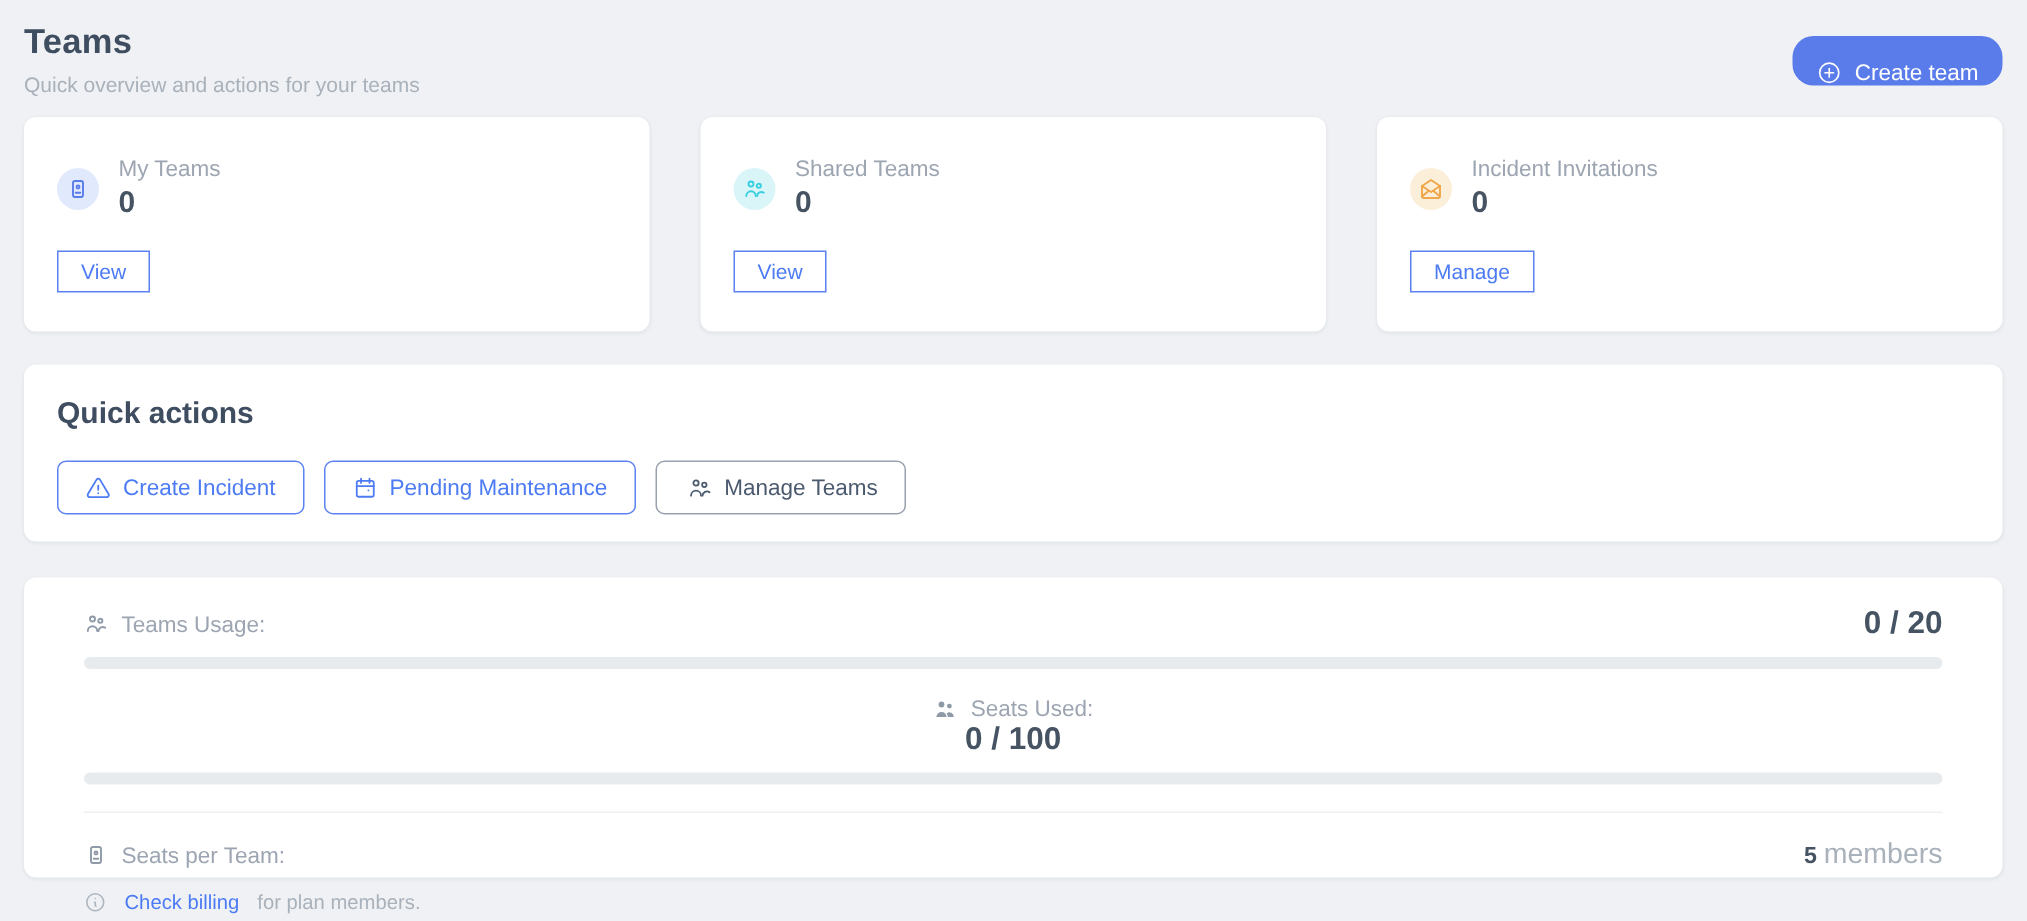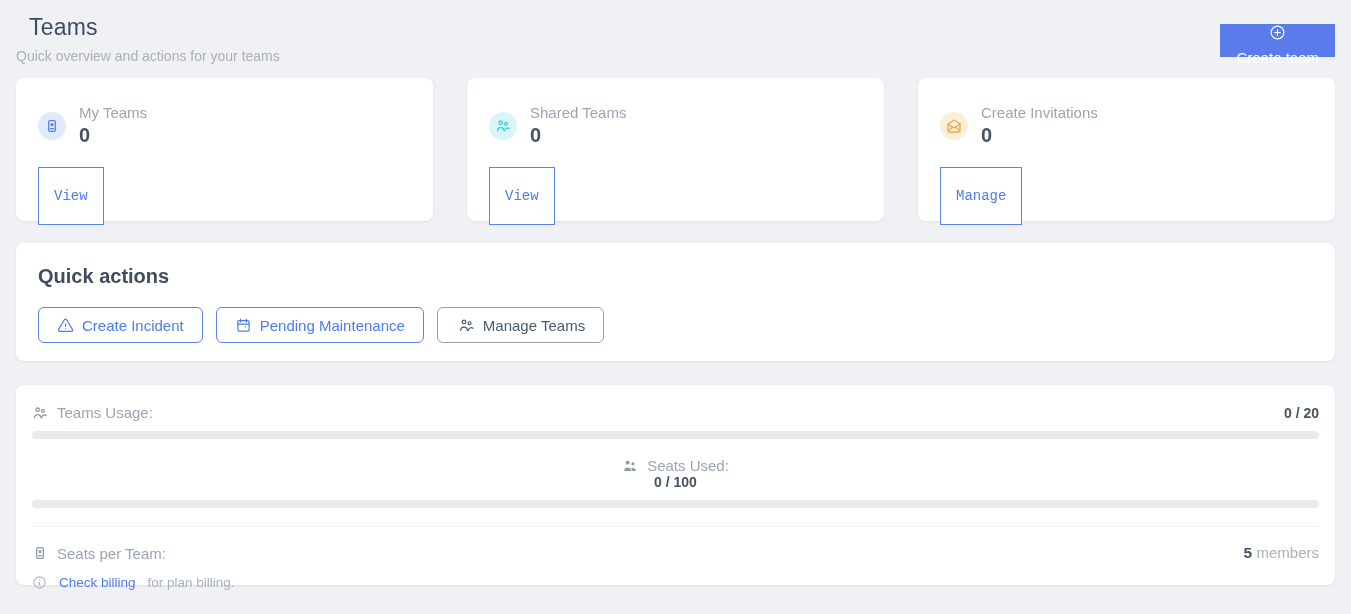--- a/index.html
+++ b/index.html
@@ -20,29 +20,28 @@
   html,body{width:1351px;height:614px;overflow:hidden;}
   body{
     background:var(--bg);
     font-family:"Liberation Sans","DejaVu Sans",sans-serif;
     color:var(--title);
   }
   .page{padding:14px 16px 0;}
 
   
   .header{display:flex;justify-content:space-between;align-items:flex-start;}
-  .page-title{font-size:23px;font-weight:400;letter-spacing:.2px;color:var(--title);margin-left:13px;}
+  .page-title{font-size:23px;font-weight:700;letter-spacing:.2px;color:var(--title);}
   .page-subtitle{font-size:14px;color:var(--faint);margin-top:7px;}
   .btn-primary{
     margin-top:10px;
-    display:inline-flex;align-items:center;gap:8px;
-    background:var(--accent);color:#fff;border:none;border-radius:0;
+    display:inline-flex;align-items:flex-end;gap:8px;
+    background:var(--accent);color:#fff;border:none;border-radius:14px;
     font-size:15px;padding:0 16px;height:33px;cursor:pointer;
     font-family:inherit;
-    flex-direction:column;
   }
   .btn-primary svg{display:block;}
 
   
   .cards-row{display:flex;gap:34px;margin-top:14px;}
   .stat-card{
     flex:1;background:var(--card);border-radius:8px;height:143px;
     padding:26px 22px 22px;box-shadow:0 1px 3px rgba(25,39,62,.08);
   }
   .stat-top{display:flex;align-items:center;gap:13px;}
@@ -51,54 +50,54 @@
     display:flex;align-items:center;justify-content:center;flex:0 0 28px;
   }
   .icon-circle.blue{background:#e1e9fc;color:#5a7ceb;}
   .icon-circle.teal{background:#d9f5f8;color:#38cfe0;}
   .icon-circle.orange{background:#fcefd9;color:#f0a64a;}
   .stat-label{font-size:15px;color:var(--muted);}
   .stat-value{font-size:20px;font-weight:700;color:var(--value);margin-top:3px;}
   .btn-outline-sm{
     margin-top:20px;display:inline-block;background:#fff;
     border:1px solid var(--outline-blue);color:var(--link);
-    border-radius:0;font-size:14px;padding:20px 15px;cursor:pointer;
-    font-family:Liberation Mono, monospace;
+    border-radius:0;font-size:14px;padding:5px 15px;cursor:pointer;
+    font-family:Liberation Sans, sans-serif;
   }
 
   
   .panel{
     background:var(--card);border-radius:8px;
     box-shadow:0 1px 3px rgba(25,39,62,.08);
   }
   .qa-panel{margin-top:22px;height:118px;padding:22px;}
   .qa-title{font-size:20px;font-weight:600;color:var(--title);}
   .qa-buttons{display:flex;gap:13px;margin-top:19px;}
   .btn-action{
     display:inline-flex;align-items:center;gap:8px;height:36px;
     background:#fff;border-radius:6px;font-size:15px;padding:0 18px;
     cursor:pointer;font-family:inherit;
   }
   .btn-action.blue{border:1px solid var(--outline-blue);color:var(--link);justify-content:flex-end;}
   .btn-action.slate{border:1px solid #98a1ad;color:#4b5a6e;padding-left:20px;}
   .btn-action svg{display:block;}
 
   
-  .usage-panel{margin-top:24px;height:200px;padding:19px 16px 0;}
+  .usage-panel{margin-top:24px;height:200px;padding:19px 40px 0;}
   .usage-row{display:flex;justify-content:space-between;align-items:center;}
   .usage-label{display:flex;align-items:center;gap:9px;font-size:15px;color:var(--muted);}
   .usage-label svg{color:var(--icon-gray);display:block;}
-  .usage-value{font-size:14px;font-weight:700;color:var(--value);}
+  .usage-value{font-size:21px;font-weight:700;color:var(--value);}
   .progress{height:8px;border-radius:4px;background:var(--track);margin-top:10px;overflow:hidden;}
   .progress-fill{height:100%;background:var(--accent);border-radius:4px;width:0;}
   .usage-row + .progress + .usage-row{margin-top:18px;flex-direction:column;}
   .usage-divider{border:none;border-top:1px solid var(--divider);margin-top:18px;}
   .seats-row{margin-top:17px;}
   .seats-value-num{font-weight:700;color:var(--value);font-size:15.5px;}
-  .seats-value-unit{color:var(--faint);font-weight:400;font-size:15px;}
+  .seats-value-unit{color:var(--faint);font-weight:400;font-size:19px;}
   .note-row{display:flex;align-items:center;gap:8px;margin-top:13px;font-size:13.5px;color:var(--faint);}
   .note-row svg{color:#aeb6c0;display:block;flex:0 0 auto;}
   .note-link{color:var(--link);text-decoration:none;margin:0 4px;cursor:pointer;}
 </style>
 </head>
 <body>
 
 <div class="page">
 
   <div class="header">
@@ -159,21 +158,21 @@
         <span class="icon-circle orange">
           <svg width="16" height="16" viewBox="0 0 24 24" fill="none" stroke="currentColor" stroke-width="1.9" stroke-linecap="round" stroke-linejoin="round">
               <path d="M3 9l9-6 9 6"></path>
               <path d="M21 9v10a2 2 0 0 1-2 2H5a2 2 0 0 1-2-2V9"></path>
               <path d="M3 9l9 6 9-6"></path>
               <path d="M3 19.5l6.5-5.5"></path>
               <path d="M14.5 14l6.5 5.5"></path>
             </svg>
         </span>
         <div>
-          <div class="stat-label">Create Invitations</div>
+          <div class="stat-label">Incident Invitations</div>
           <div class="stat-value">0</div>
         </div>
       </div>
       <button class="btn-outline-sm">Manage</button>
     </div>
 
   </div>
 
   <div class="panel qa-panel">
     <div class="qa-title">Quick actions</div>
@@ -271,17 +270,17 @@
 
     <div class="note-row">
       <span>
         <svg width="15" height="15" viewBox="0 0 24 24" fill="none" stroke="currentColor" stroke-width="1.7" stroke-linecap="round" stroke-linejoin="round">
             <circle cx="12" cy="12" r="9"></circle>
             <path d="M12 8h.01"></path>
             <path d="M11.2 12H12v4h.9"></path>
           </svg>
       </span>
       <a class="note-link">Check billing</a>
-      <span>for plan billing.</span>
+      <span>for plan members.</span>
     </div>
 
   </div>
 </div>
 
 </body></html>

